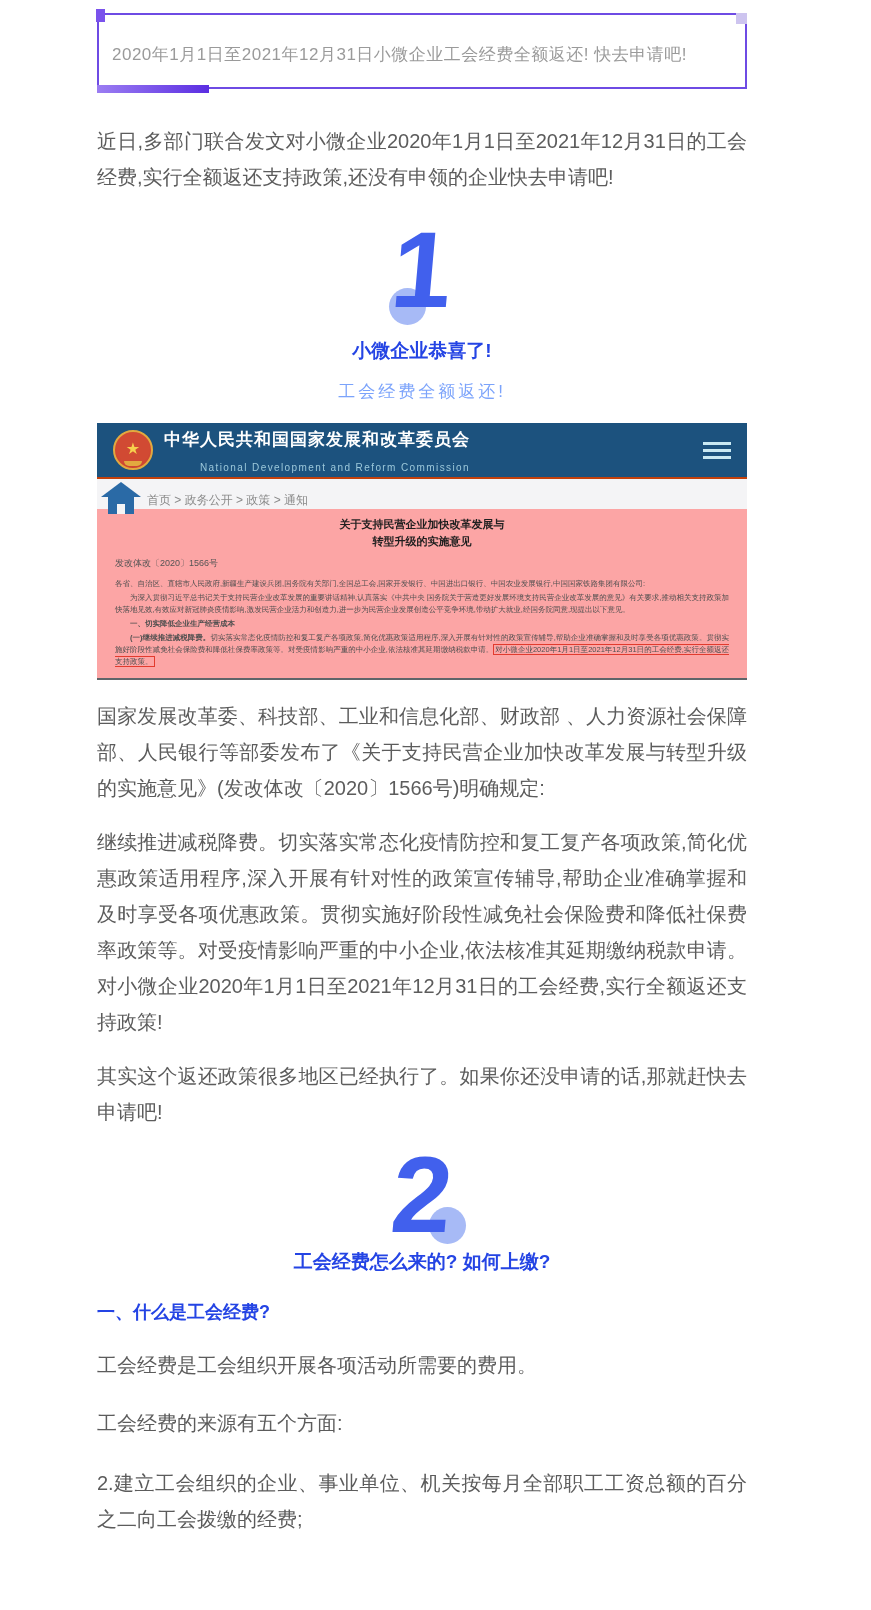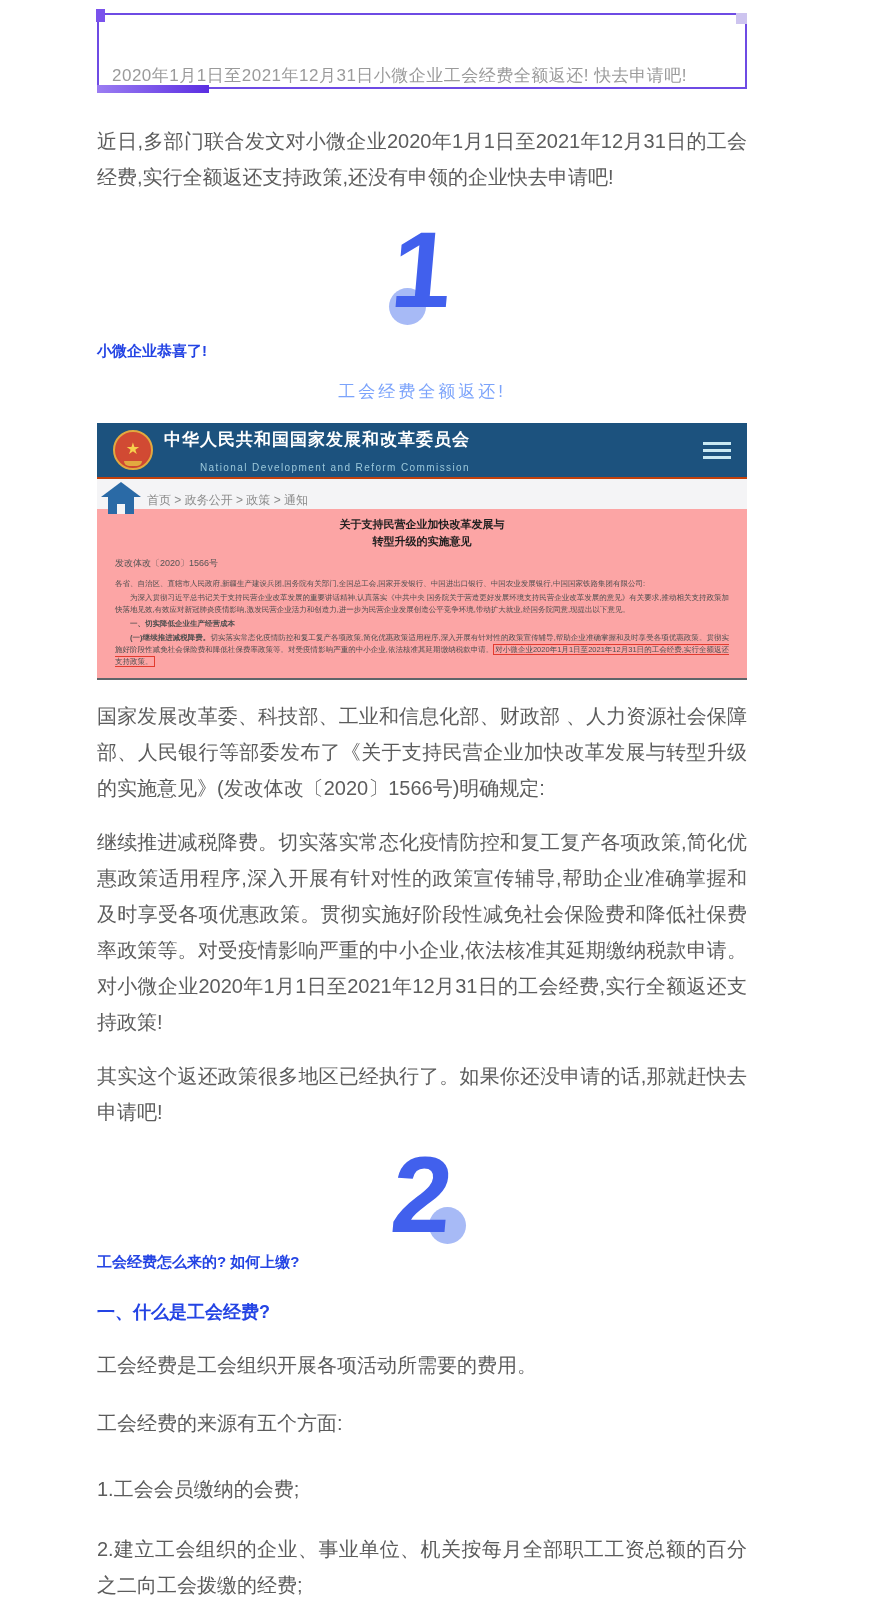--- a/index.html
+++ b/index.html
@@ -8,21 +8,21 @@
     width:871px; height:1610px; overflow:hidden;
     font-family:"Liberation Sans","DejaVu Sans",sans-serif;
     -webkit-font-smoothing:antialiased;
   }
   .col { width:650px; margin-left:97px; }
 
   
   .banner {
     position:relative; margin-top:13px; height:76px;
     border:2px solid #6e4be4; background:#ffffff;
-    display:flex; align-items:flex-end; padding:6px 18px 0 13px;
+    display:flex; align-items:center; padding:6px 18px 0 13px;
     color:#9a9a9a; font-size:17px; letter-spacing:0.5px;
   }
   .sq-tl { position:absolute; top:-6px; left:-3px; width:9px; height:13px; background:#7a52ec; }
   .sq-tr { position:absolute; top:-2px; right:-2px; width:11px; height:11px; background:#cdc4ef; }
   .bar-bl { position:absolute; bottom:-6px; left:-2px; width:112px; height:8px;
             background:linear-gradient(90deg,#9b7df2,#5b2ee2); }
 
   
   .p {
     font-size:20px; color:#5c5c5c; line-height:36px;
@@ -35,21 +35,21 @@
   .num-area.second { margin-top:6px; height:112px; }
   .num {
     position:relative; z-index:1; display:inline-block;
     font-weight:bold; font-size:108px; line-height:118px;
     color:#4160ed; transform:skewX(-5deg);
   }
   .dot { position:absolute; z-index:0; width:37px; height:37px; border-radius:50%; background:#a7baf6; }
   .dot-1 { left:calc(50% - 33px); bottom:6px; }
   .dot-2 { left:calc(50% + 7px);  bottom:4px; }
 
-  .h-center { color:#2444e4; font-weight:bold; font-size:15px; line-height:27px; margin-top:6px; }
+  .h-center { text-align:center; color:#2444e4; font-weight:bold; font-size:19px; line-height:27px; margin-top:6px; }
   .h-center.second { margin-top:0; }
   .sub-center { text-align:center; color:#7ba3fb; font-size:17px; letter-spacing:3px; margin-top:16px; }
 
   
   .gov { margin-top:20px; border-bottom:2px solid #5f6569; }
   .gov-header { background:#1c527e; height:54px; display:flex; align-items:center; padding:0 16px; }
   .emblem {
     width:40px; height:40px; border-radius:50%; flex:none;
     background:radial-gradient(circle at 50% 45%, #d14a33 0 60%, #c53a2b 100%);
     border:2px solid #e2a93f; position:relative;
@@ -159,16 +159,15 @@
   <div class="num-area second">
     <div class="dot dot-2"></div>
     <span class="num">2</span>
   </div>
   <div class="h-center second">工会经费怎么来的? 如何上缴?</div>
 
   <div class="sec-h">一、什么是工会经费?</div>
   <p class="p tight">工会经费是工会组织开展各项活动所需要的费用。</p>
 
   <p class="p tight">工会经费的来源有五个方面:</p>
-  <p class="p item1">1.工会会员缴纳的会费;</p>
   <p class="p item2">2.建立工会组织的企业、事业单位、机关按每月全部职工工资总额的百分之二向工会拨缴的经费;</p>
 
 </div>
 
 </body></html>

